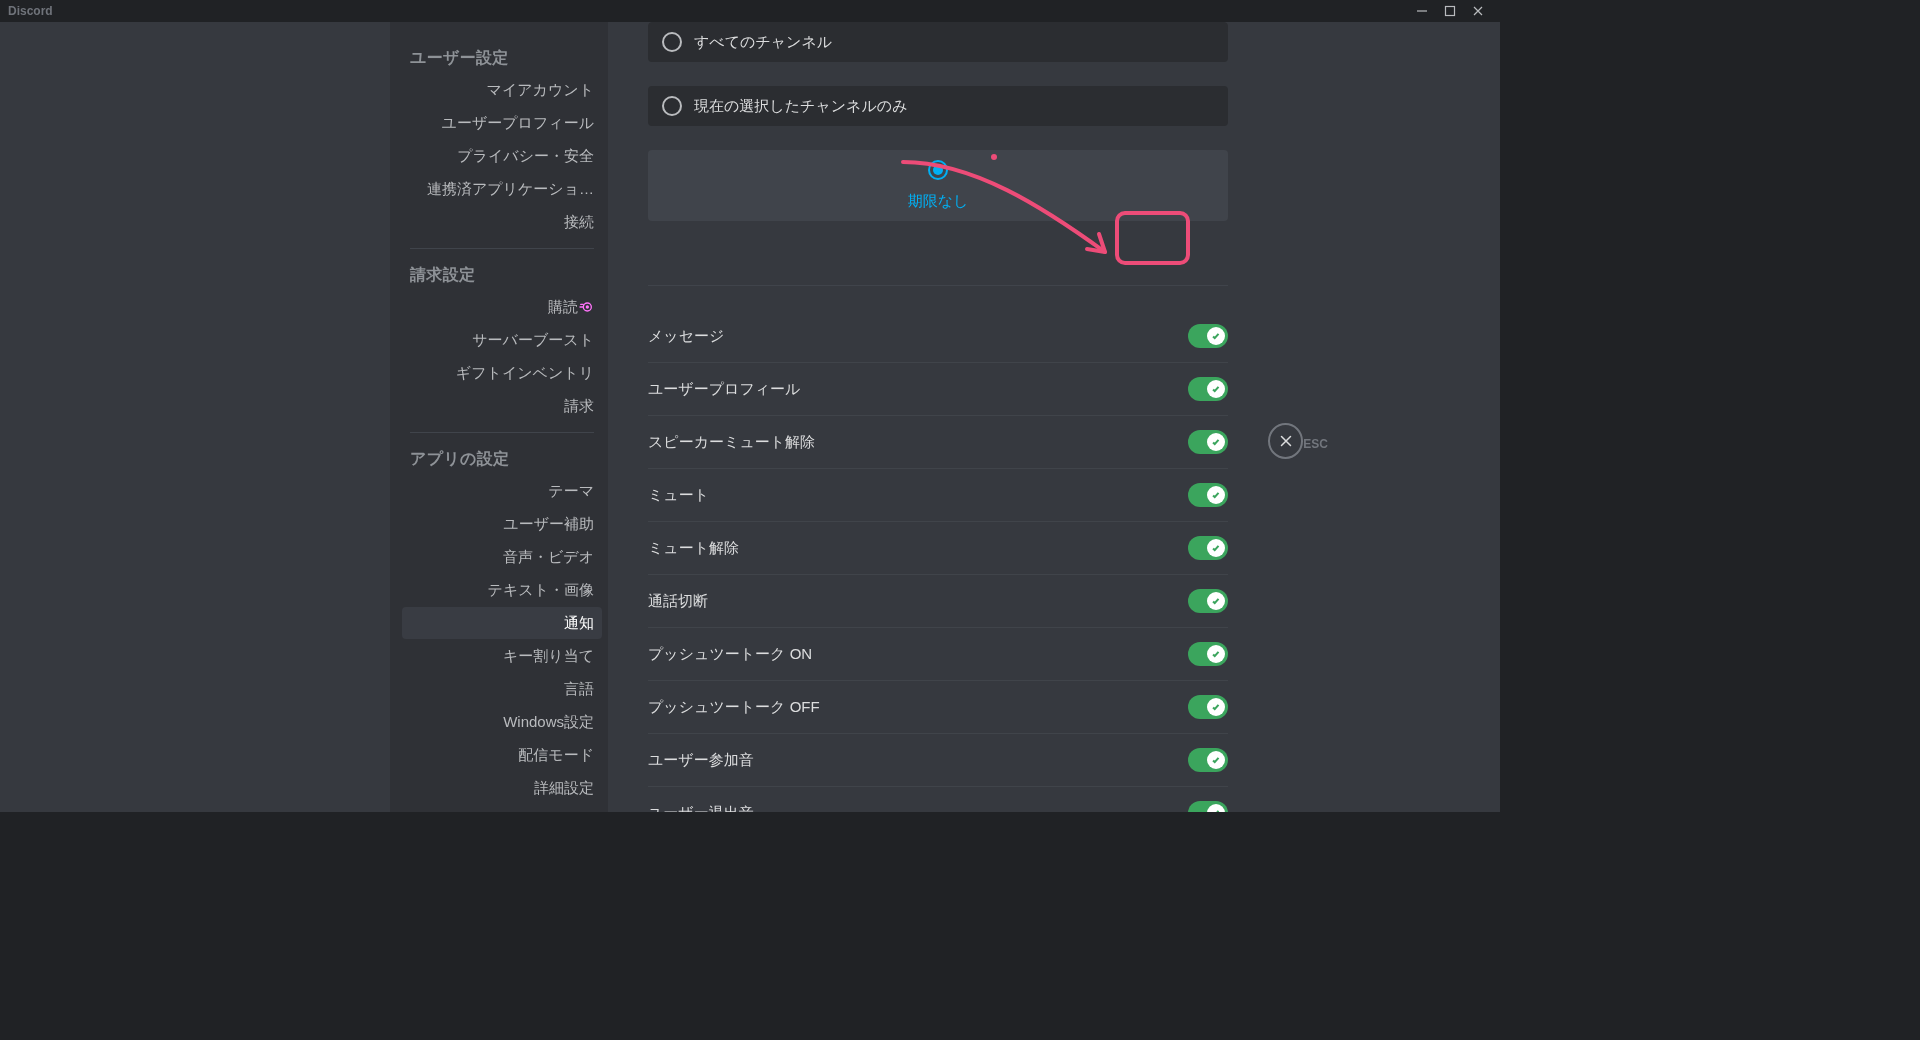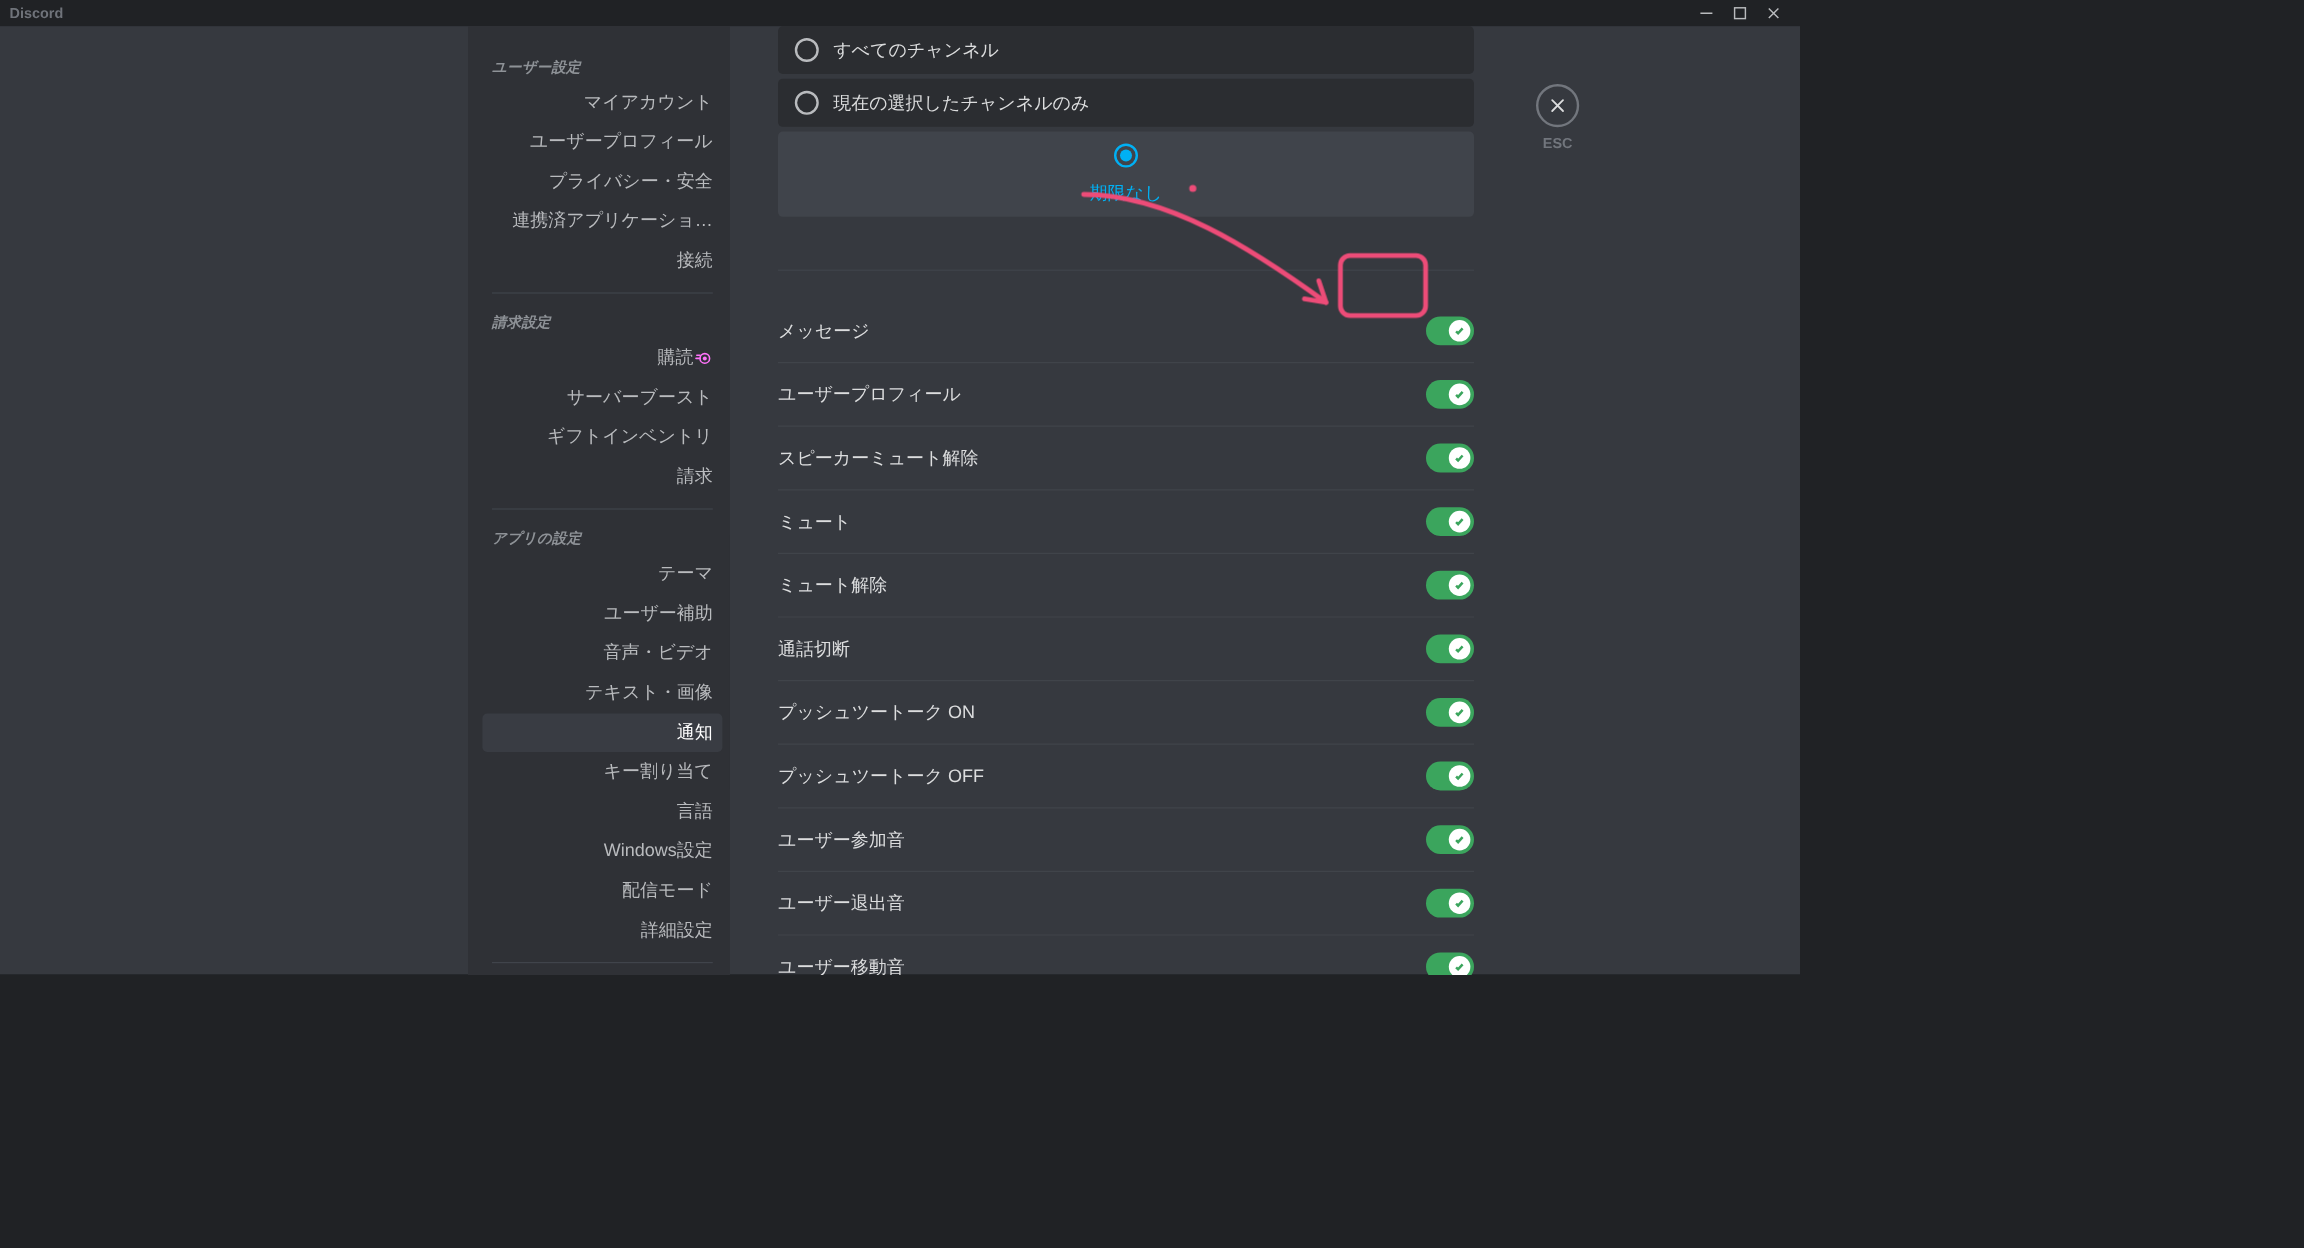--- a/index.html
+++ b/index.html
@@ -22,33 +22,33 @@
   *{box-sizing:border-box;margin:0;padding:0;font-family:"gg sans","Hiragino Kaku Gothic ProN","Yu Gothic","Meiryo",sans-serif;}
   html,body{width:1500px;height:812px;overflow:hidden;background:var(--bg-darker);}
   .titlebar{height:22px;background:var(--bg-darker);display:flex;align-items:center;padding:0 8px;color:#6f737a;font-size:12px;font-weight:600;}
   .titlebar .spacer{flex:1;}
   .titlebar .winbtn{width:28px;height:22px;display:flex;align-items:center;justify-content:center;color:#b9bbbe;}
   .titlebar .winbtn svg{width:12px;height:12px;}
   .app{display:flex;height:calc(100% - 22px);background:var(--bg);}
   .leftpad{width:390px;background:var(--bg);}
   .sidebar{width:218px;background:var(--bg-dark);overflow-y:auto;padding:20px 6px 20px 12px;}
   .sidebar::-webkit-scrollbar{width:0;}
-  .section-head{font-size:12px;font-weight:700;color:var(--txt-head);padding:6px 8px 4px 8px;letter-spacing:.02em;display:flex;align-items:center;justify-content:space-between;font-style:italic;}
+  .section-head{font-size:16px;font-weight:700;color:var(--txt-head);padding:6px 8px 4px 8px;letter-spacing:.02em;display:flex;align-items:center;justify-content:space-between;}
   .nav-item{display:flex;align-items:center;justify-content:flex-end;font-size:15px;color:#b9bbbe;padding:6px 8px;border-radius:4px;cursor:pointer;margin:1px 0;line-height:20px;white-space:nowrap;overflow:hidden;text-overflow:ellipsis;}
   .nav-item.selected{background:var(--sel);color:#fff;}
   .nitro-icon{width:16px;height:16px;display:inline-flex;align-items:center;justify-content:center;color:var(--nitro);}
   .side-sep{height:1px;background:var(--divider);margin:10px 8px;}
   .content-wrap{flex:1;position:relative;background:var(--bg);display:flex;}
   .content-scroll{width:660px;padding:0 40px 40px 40px;overflow-y:auto;}
   .content-scroll::-webkit-scrollbar{width:0;}
-  .close-col{width:60px;padding-top:48px;display:flex;flex-direction:column;align-items:center;}
+  .close-col{width:60px;padding-top:48px;display:flex;flex-direction:row;align-items:center;}
   .close-btn{width:36px;height:36px;border:2px solid #72767d;border-radius:50%;display:flex;align-items:center;justify-content:center;color:#dcddde;cursor:pointer;}
   .close-label{font-size:12px;color:#72767d;margin-top:6px;font-weight:600;}
   .radio-group{background:transparent;border-radius:4px;overflow:hidden;}
-  .radio-row{display:flex;align-items:center;padding:10px 14px;background:var(--bg-row);margin-bottom:4px;border-radius:4px;cursor:pointer;gap:12px;}
+  .radio-row{display:flex;align-items:center;padding:10px 14px;background:var(--bg-row);margin-bottom:24px;border-radius:4px;cursor:pointer;gap:12px;}
   .radio-row.selected{background:var(--bg-row-sel);flex-direction:column;}
   .radio-row .label{font-size:15px;color:#dcddde;}
   .radio-row.selected .label{color:var(--accent);}
   .radio-circle{width:20px;height:20px;border:2px solid #b9bbbe;border-radius:50%;position:relative;flex-shrink:0;}
   .radio-row.selected .radio-circle{border-color:var(--accent);}
   .radio-row.selected .radio-circle::after{content:"";position:absolute;inset:3px;border-radius:50%;background:var(--accent);}
   .divider-line{height:1px;background:var(--divider);margin:40px 0 24px 0;}
   .group-head{font-size:12px;font-weight:700;color:var(--txt-head);margin-bottom:18px;letter-spacing:.02em;}
   .toggle-row{display:flex;align-items:center;justify-content:space-between;padding:14px 0;border-bottom:1px solid rgba(79,84,92,.4);}
   .toggle-row .label{font-size:15px;color:#dcddde;}

